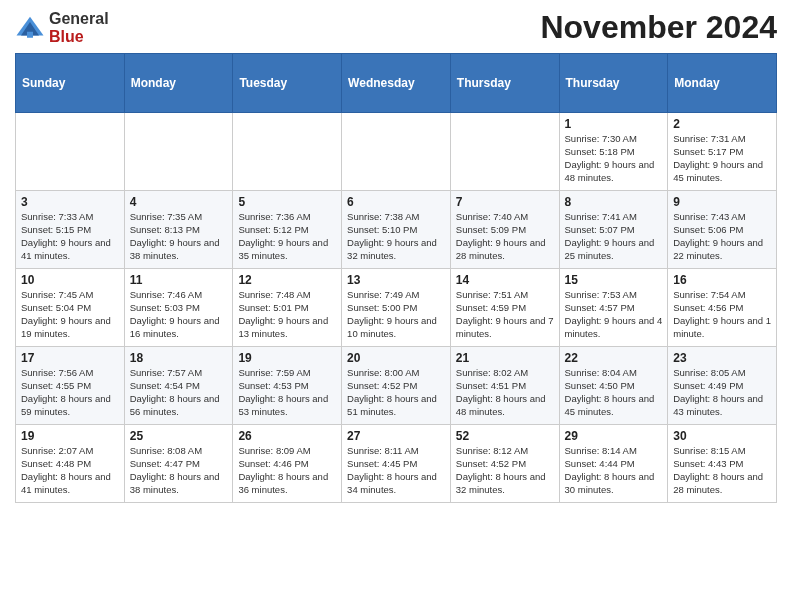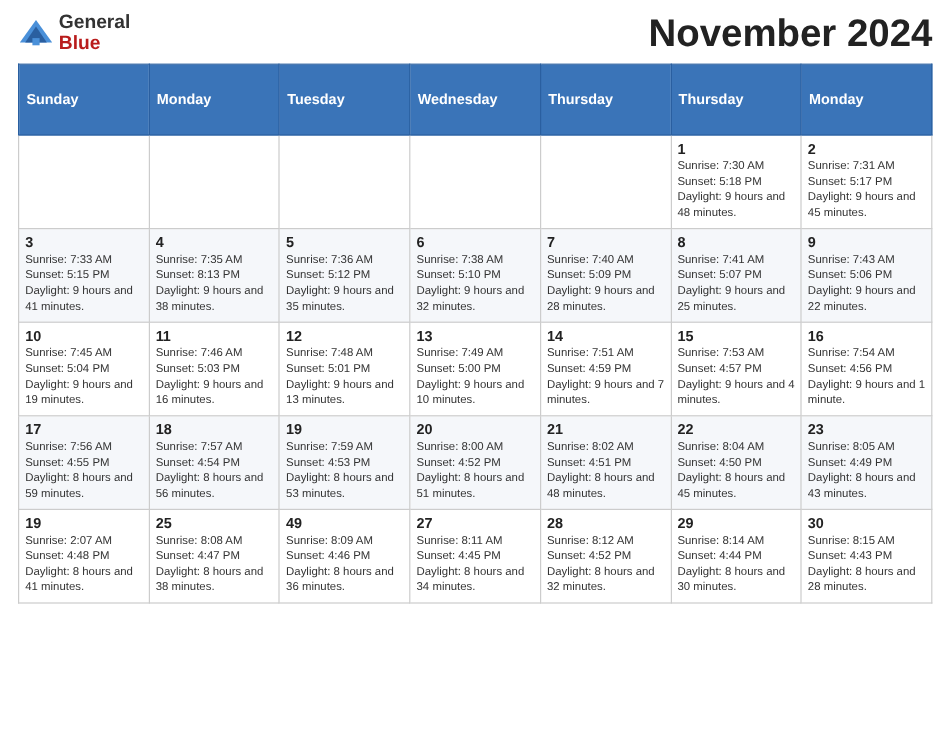--- a/index.html
+++ b/index.html
@@ -285,33 +285,33 @@
 Sunset: 4:48 PM
 Daylight: 8 hours and 41 minutes.</div>
           </td>
           <td>
             <span class="day-number">25</span>
             <div class="day-info">Sunrise: 8:08 AM
 Sunset: 4:47 PM
 Daylight: 8 hours and 38 minutes.</div>
           </td>
           <td>
-            <span class="day-number">49</span>
+            <span class="day-number">26</span>
             <div class="day-info">Sunrise: 8:09 AM
 Sunset: 4:46 PM
 Daylight: 8 hours and 36 minutes.</div>
           </td>
           <td>
             <span class="day-number">27</span>
             <div class="day-info">Sunrise: 8:11 AM
 Sunset: 4:45 PM
 Daylight: 8 hours and 34 minutes.</div>
           </td>
           <td>
-            <span class="day-number">28</span>
+            <span class="day-number">52</span>
             <div class="day-info">Sunrise: 8:12 AM
 Sunset: 4:52 PM
 Daylight: 8 hours and 32 minutes.</div>
           </td>
           <td>
             <span class="day-number">29</span>
             <div class="day-info">Sunrise: 8:14 AM
 Sunset: 4:44 PM
 Daylight: 8 hours and 30 minutes.</div>
           </td>

